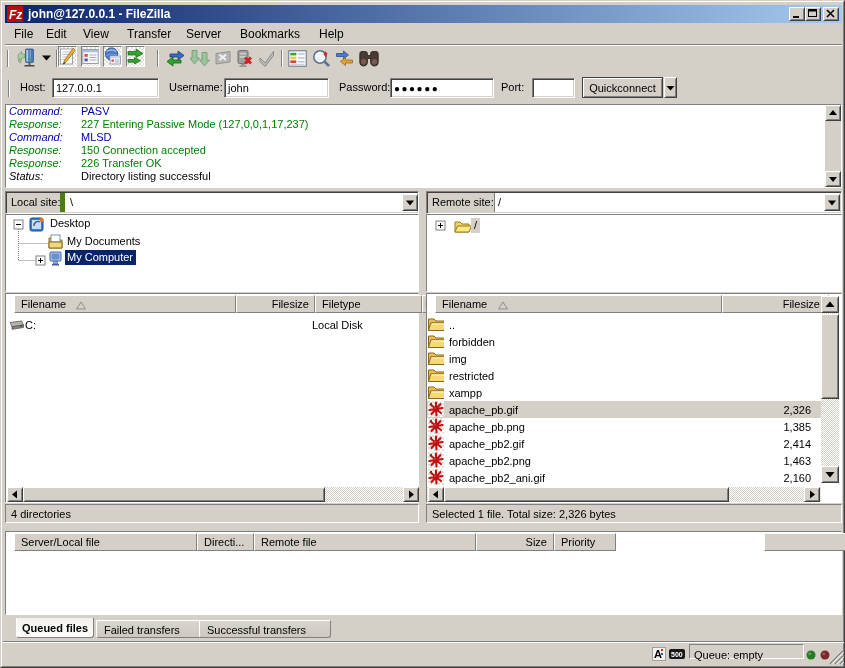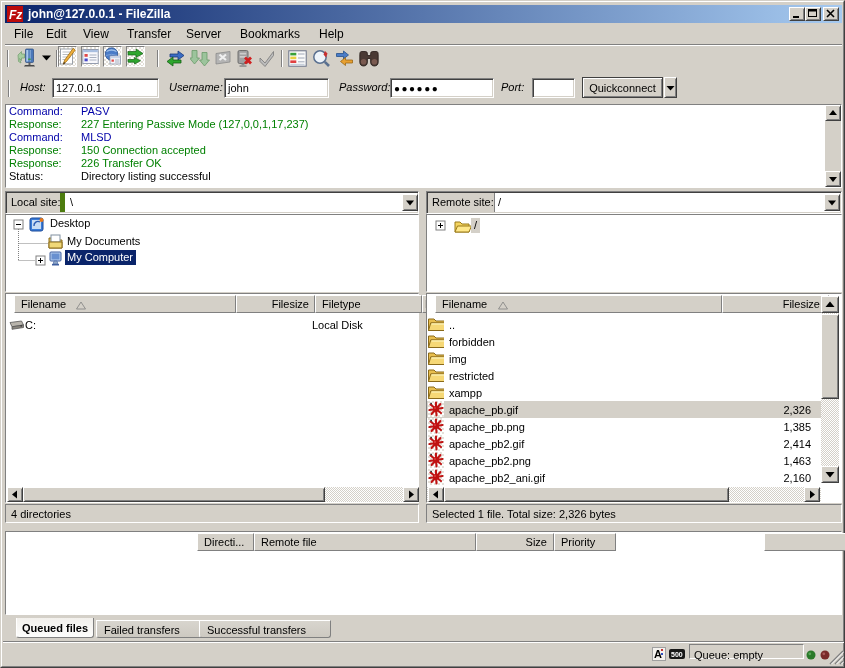--- a/index.html
+++ b/index.html
@@ -31,25 +31,25 @@
 .menubar { left:4px; top:23px; width:837px; height:19px; }
 .menuitem { position:absolute; top:3px; font-size:12px; }
 .toolbar { left:4px; top:43px; width:837px; height:27px;
   border-top:1px solid #808080; box-shadow: inset 0 1px 0 #fff; }
 .tsep { position:absolute; top:5px; width:2px; height:17px;
   border-left:1px solid #808080; border-right:1px solid #fff; }
 .tbtnchk { position:absolute; top:1px; width:19px; height:21px;
   border:1px solid #808080; border-bottom-color:#fff; border-right-color:#fff;
   background: repeating-conic-gradient(#FFFFFF 0% 25%, #E2DED6 0% 50%) 0 0/4px 4px; }
 .qc { left:4px; top:70px; width:837px; height:31px; }
-.qclabel { position:absolute; top:10px;font-style:italic; }
+.qclabel { position:absolute; top:10px; }
 .qcinput { position:absolute; top:7px; height:20px; padding:3px 3px 0 3px; font-size:11px; }
 .logarea { left:4px; top:103px; width:837px; height:84px; background:#fff; }
 .logline { position:absolute; left:0px; width:700px; white-space:nowrap; }
-.loglabel { position:absolute; left:3px; }
+.loglabel { position:absolute; left:3px;font-style:italic; }
 .logval { position:absolute; left:75px; }
 .c-cmd { color:#0000A8; }
 .c-resp { color:#008000; }
 .vscroll { position:absolute; right:0; top:0; width:16px; background:#D4D0C8; }
 .sbtn { position:absolute; left:0; width:16px; height:16px; }
 .tree { background:#fff; }
 .hdrcell { position:absolute; top:1px; height:18px;
   border-top:1px solid #fff; border-left:1px solid #fff;
   border-bottom:1px solid #808080; border-right:1px solid #808080;
   background:#D4D0C8; padding:2px 0 0 6px;margin-left:8px; }
@@ -468,20 +468,21 @@
       <div class="sbtn raised" style="left:377px;top:0;height:15px"><svg width="14" height="13">
               <path d="M5 2.5 L10 6.5 L5 10.5 Z" fill="#000"></path>
             </svg></div>
     </div>
   </div>
   <div class="abs statusline" style="left:425px;top:503px;width:416px;height:19px;padding:3px 0 0 5px">Selected 1 file. Total size: 2,326 bytes</div>
 </div>
 
 <div id="queue">
   <div class="abs sunk1" style="left:4px;top:530px;width:837px;height:84px;background:#fff">
+    <div class="hdrcell" style="left:0px;width:183px">Server/Local file</div>
     <div class="hdrcell" style="left:183px;width:57px">Directi...</div>
     <div class="hdrcell" style="left:240px;width:222px">Remote file</div>
     <div class="hdrcell" style="left:462px;width:78px;text-align:right;padding-right:6px">Size</div>
     <div class="hdrcell" style="left:540px;width:62px">Priority</div>
     <div class="hdrcell" style="left:750px;width:85px"></div>
   </div>
   <div class="abs" style="left:15px;top:617px;width:78px;height:20px;background:linear-gradient(#F2F0EC,#FDFDFC);border:1px solid #808080;border-top:none;border-left-color:#fff;border-radius:0 0 3px 3px;font-weight:bold;text-align:center;padding-top:4px;z-index:2">Queued files</div>
   <div class="abs" style="left:95px;top:619px;width:112px;height:18px;background:linear-gradient(#D8D5CE,#CDC9C1);border:1px solid #808080;border-top:1px solid #fff;border-left-color:#fff;border-radius:0 0 3px 3px;text-align:left;padding:3px 0 0 7px">Failed transfers</div>
   <div class="abs" style="left:198px;top:619px;width:132px;height:18px;background:linear-gradient(#D8D5CE,#CDC9C1);border:1px solid #808080;border-top:1px solid #fff;border-left-color:#fff;border-radius:0 0 3px 3px;text-align:left;padding:3px 0 0 7px">Successful transfers</div>
 

